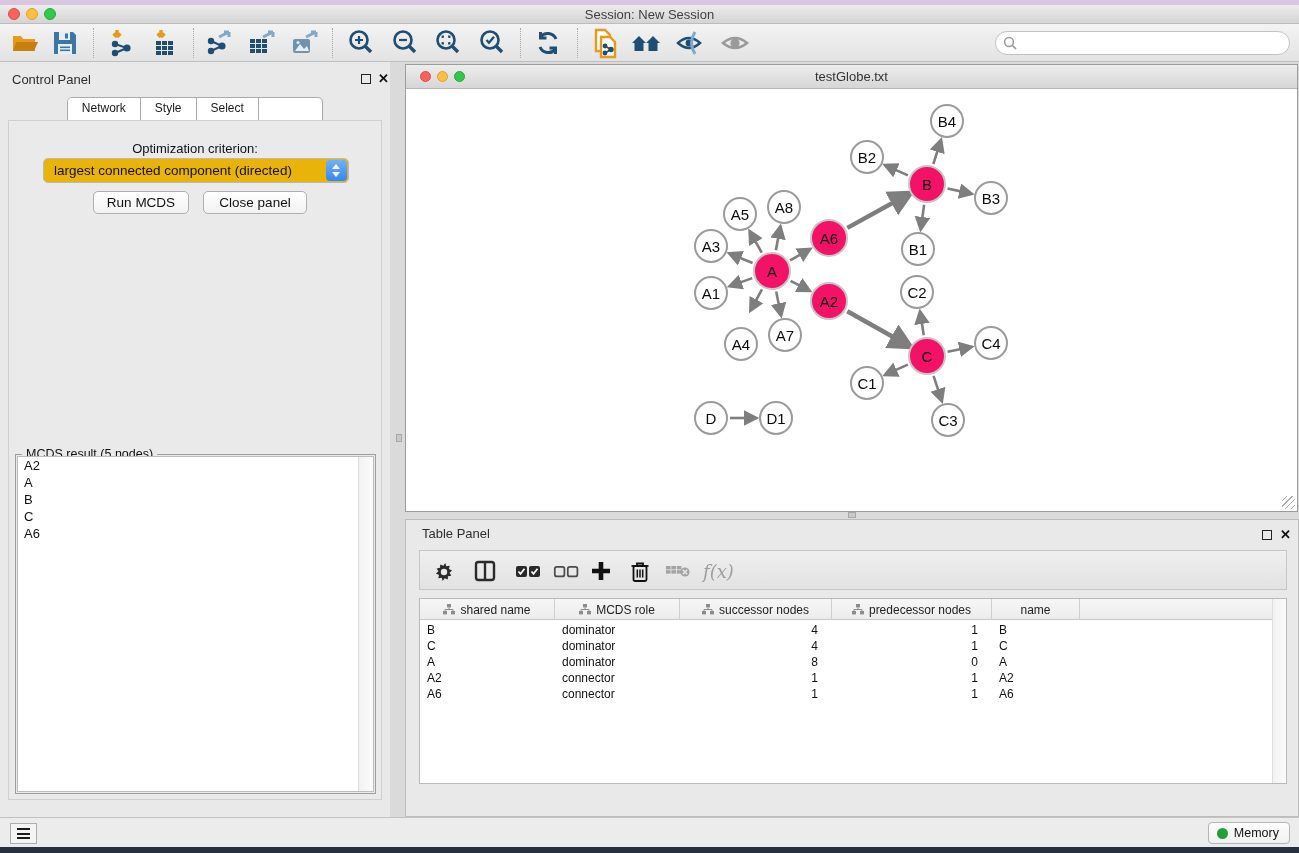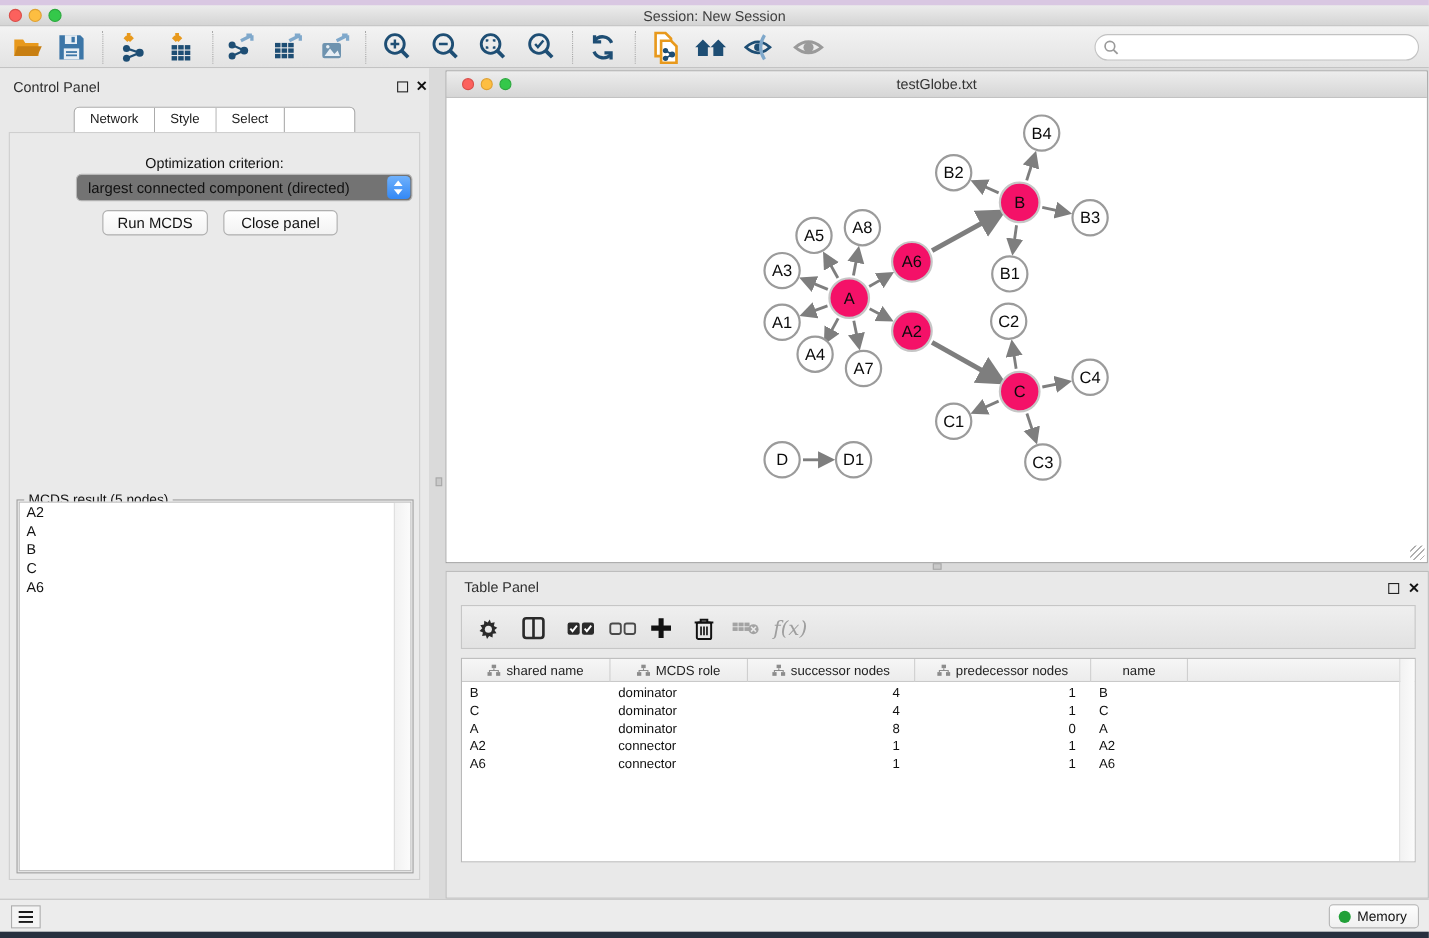--- a/index.html
+++ b/index.html
@@ -40,21 +40,21 @@
   #cp-tabs { position:absolute; left:0; top:35px; width:100%; display:flex; justify-content:center; }
   .seg-group { display:flex; border:1px solid #ABABAB; border-radius:5px; overflow:hidden; background:#FFF; }
   .seg { font-size:12px; color:#1A1A1A; background:#FFF; padding:3px 14px; border-right:1px solid #ABABAB;
     text-align:center; }
   .seg:last-child { border-right:none; }
   .seg.active { background:#3B99FC; color:#000000;margin-top:32px; }
   #cp-inner { position:absolute; left:8px; top:58px; width:374px; height:680px;
     background:#EAEAEA; border:1px solid #CFCFCF; }
   #opt-label { position:absolute; left:0; top:20px; width:100%; text-align:center; font-size:13px; color:#111; }
   #criterion-select { position:absolute; left:34px; top:37px; width:306px; height:25px;
-    background:#737373; border:1px solid #B9B9B9; border-radius:5px;margin-left:26px; }
+    background:#eab308; border:1px solid #B9B9B9; border-radius:5px; }
   #criterion-value { position:absolute; left:10px; top:4px; font-size:13.5px; color:#111; white-space:nowrap; }
   #criterion-stepper { position:absolute; right:1px; top:1px; width:21px; height:21px;
     background:linear-gradient(#6FB1FC,#3388F5); border-radius:4px; margin:0; }
   .chev { position:absolute; left:6px; width:0; height:0; border-left:4.5px solid transparent;
     border-right:4.5px solid transparent; }
   .chev.up { top:4px; border-bottom:5px solid #FFF; }
   .chev.down { bottom:4px; border-top:5px solid #FFF; }
   .cp-btn { position:absolute; top:70px; height:23px; background:linear-gradient(#FFFFFF,#F2F2F2);
     border:1px solid #AFAFAF; border-radius:5px; font-size:13.5px; color:#111;
     display:flex; align-items:center; justify-content:center; }
@@ -369,21 +369,21 @@
             <line x1="527.5471787758436" y1="286.953306745428" x2="534.5175099704645" y2="308.19622086236797" stroke="#7E7E7E" stroke-width="2.6" marker-end="url(#arrow)"></line>
             <line x1="541.5797337112231" y1="262.8197415899078" x2="561.4803043300307" y2="258.7774381829625" stroke="#7E7E7E" stroke-width="2.6" marker-end="url(#arrow)"></line>
             <line x1="324" y1="329" x2="346" y2="329" stroke="#7E7E7E" stroke-width="2.6" marker-end="url(#arrow)"></line>
           </g>
       </svg>
       <div id="node-layer">
           <div class="gnode hot" style="left: 347px; top: 163px; width: 38px; height: 38px; background: rgb(244, 17, 104);">A</div>
           <div class="gnode plain" style="left: 288px; top: 187px; width: 34px; height: 34px;">A1</div>
           <div class="gnode hot" style="left: 404px; top: 193px; width: 38px; height: 38px; background: rgb(244, 17, 104);">A2</div>
           <div class="gnode plain" style="left: 288px; top: 140px; width: 34px; height: 34px;">A3</div>
-          <div class="gnode plain" style="left: 318px; top: 216px; width: 34px; height: 34px;">A4</div>
+          <div class="gnode plain" style="left: 318px; top: 238px; width: 34px; height: 34px;">A4</div>
           <div class="gnode plain" style="left: 317px; top: 108px; width: 34px; height: 34px;">A5</div>
           <div class="gnode hot" style="left: 404px; top: 130px; width: 38px; height: 38px; background: rgb(244, 17, 104);">A6</div>
           <div class="gnode plain" style="left: 362px; top: 229px; width: 34px; height: 34px;">A7</div>
           <div class="gnode plain" style="left: 361px; top: 101px; width: 34px; height: 34px;">A8</div>
           <div class="gnode hot" style="left: 502px; top: 76px; width: 38px; height: 38px; background: rgb(244, 17, 104);">B</div>
           <div class="gnode plain" style="left: 495px; top: 143px; width: 34px; height: 34px; text-align: right;">B1</div>
           <div class="gnode plain" style="left: 444px; top: 51px; width: 34px; height: 34px;">B2</div>
           <div class="gnode plain" style="left: 568px; top: 92px; width: 34px; height: 34px;">B3</div>
           <div class="gnode plain" style="left: 524px; top: 15px; width: 34px; height: 34px;">B4</div>
           <div class="gnode hot" style="left: 502px; top: 248px; width: 38px; height: 38px; background: rgb(244, 17, 104);">C</div>

